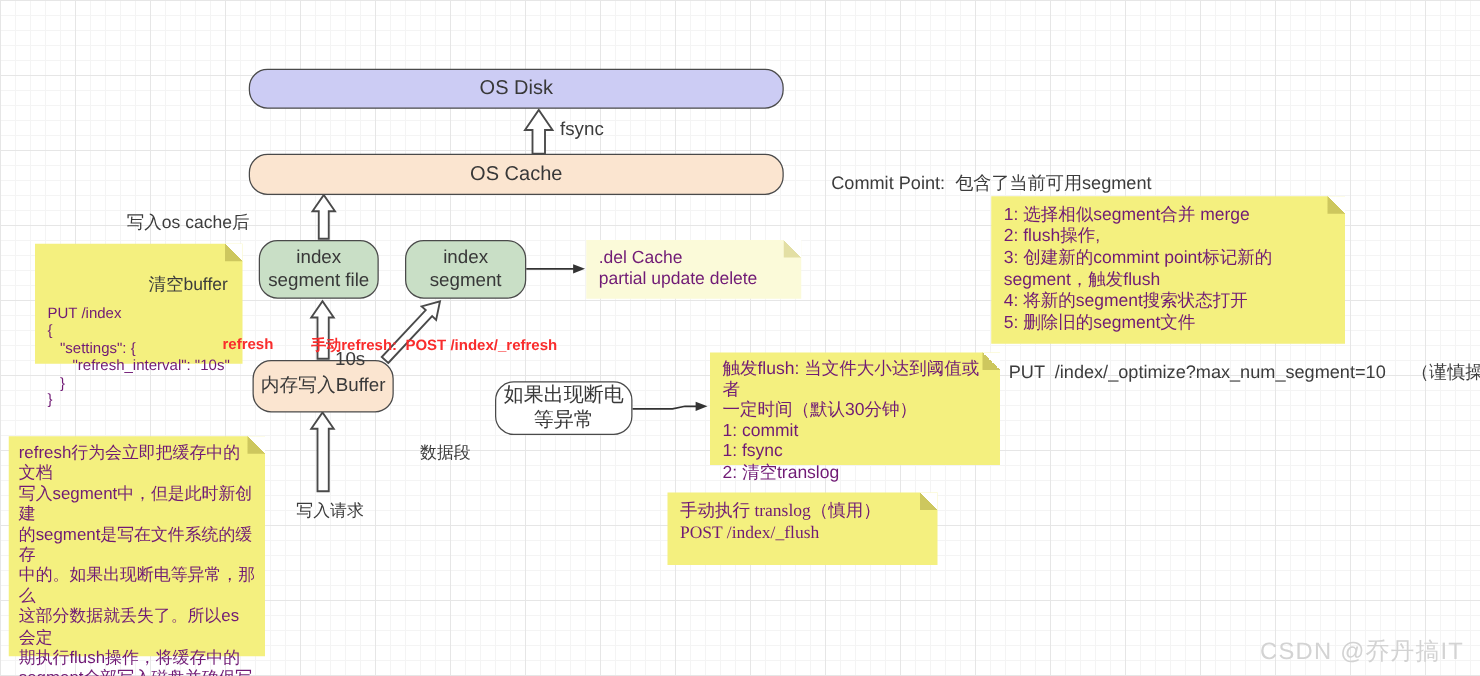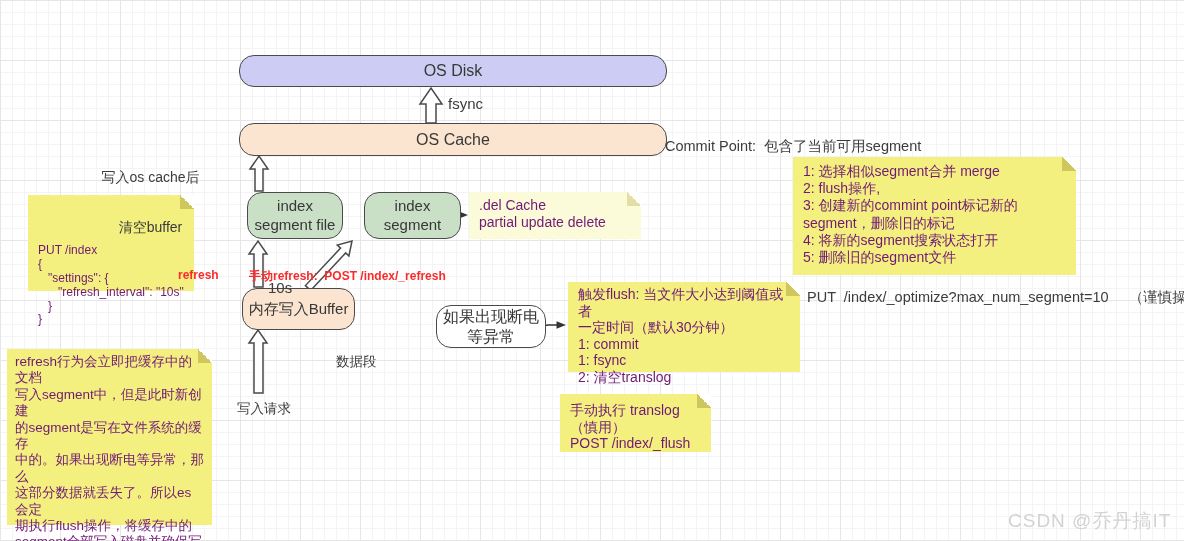--- a/index.html
+++ b/index.html
@@ -13,21 +13,21 @@
       linear-gradient(#e6e6e6 1px, transparent 1px),
       linear-gradient(90deg, #e6e6e6 1px, transparent 1px),
       linear-gradient(#f4f4f4 1px, transparent 1px),
       linear-gradient(90deg, #f4f4f4 1px, transparent 1px);
     background-size:60px 60px, 60px 60px, 12px 12px, 12px 12px;
   }
 
   .box {
     position:absolute; display:flex; align-items:center; justify-content:center;
     text-align:center; border:1.5px solid #4a4a4a; border-radius:15px;
-    font-size:16px; line-height:1.25; color:#383838;margin-left:40px;
+    font-size:16px; line-height:1.25; color:#383838;
   }
   .box-disk   { background:#ccccf4; }
   .box-cache  { background:#fbe5d0; }
   .box-green  { background:#c9dfc6; font-size:15px; }
   .box-buffer { background:#fbe5d0; font-size:15px; }
   .box-white  { background:#ffffff; }
 
   .note {
     position:absolute; background:#f4f07f; color:#701a75;
     font-size:14px; line-height:16.5px; padding:6px 10px;
@@ -107,35 +107,35 @@
     <div class="fold"></div>
   <div>.del Cache</div>
       <div>partial update delete</div>
     </div>
 
   <div class="note" style="left:793px; top:157px; width:283px; height:118px; line-height:17.2px;">
     <div class="fold"></div>
   <div>1:  选择相似segment合并 merge</div>
       <div>2:  flush操作,</div>
       <div>3:  创建新的commint point标记新的</div>
-      <div>segment，删除旧的标记</div>
+      <div>segment，触发flush</div>
       <div>4:  将新的segment搜索状态打开</div>
       <div>5:  删除旧的segment文件</div>
     </div>
 
   <div class="note" style="left:568px; top:282px; width:232px; height:90px; padding-top:4px;">
     <div class="fold"></div>
   <div>触发flush:  当文件大小达到阈值或者</div>
       <div>一定时间（默认30分钟）</div>
       <div>1:  commit</div>
       <div>1:  fsync</div>
       <div>2:  清空translog</div>
     </div>
 
-  <div class="note" style="left:560px; top:394px; width:151px; height:58px; padding-top:8px;">
+  <div class="note" style="left:534px; top:394px; width:216px; height:58px; padding-top:8px;font-family:Liberation Serif, serif;">
     <div class="fold"></div>
   <div>手动执行 translog（慎用）</div>
       <div>POST /index/_flush</div>
     </div>
 
   <div class="note" style="left:7px; top:349px; width:205px; height:176px; font-size:13.5px; line-height:16.4px; padding:5px 8px;">
     <div class="fold"></div>
   <div>refresh行为会立即把缓存中的文档</div>
       <div>写入segment中，但是此时新创建</div>
       <div>的segment是写在文件系统的缓存</div>

